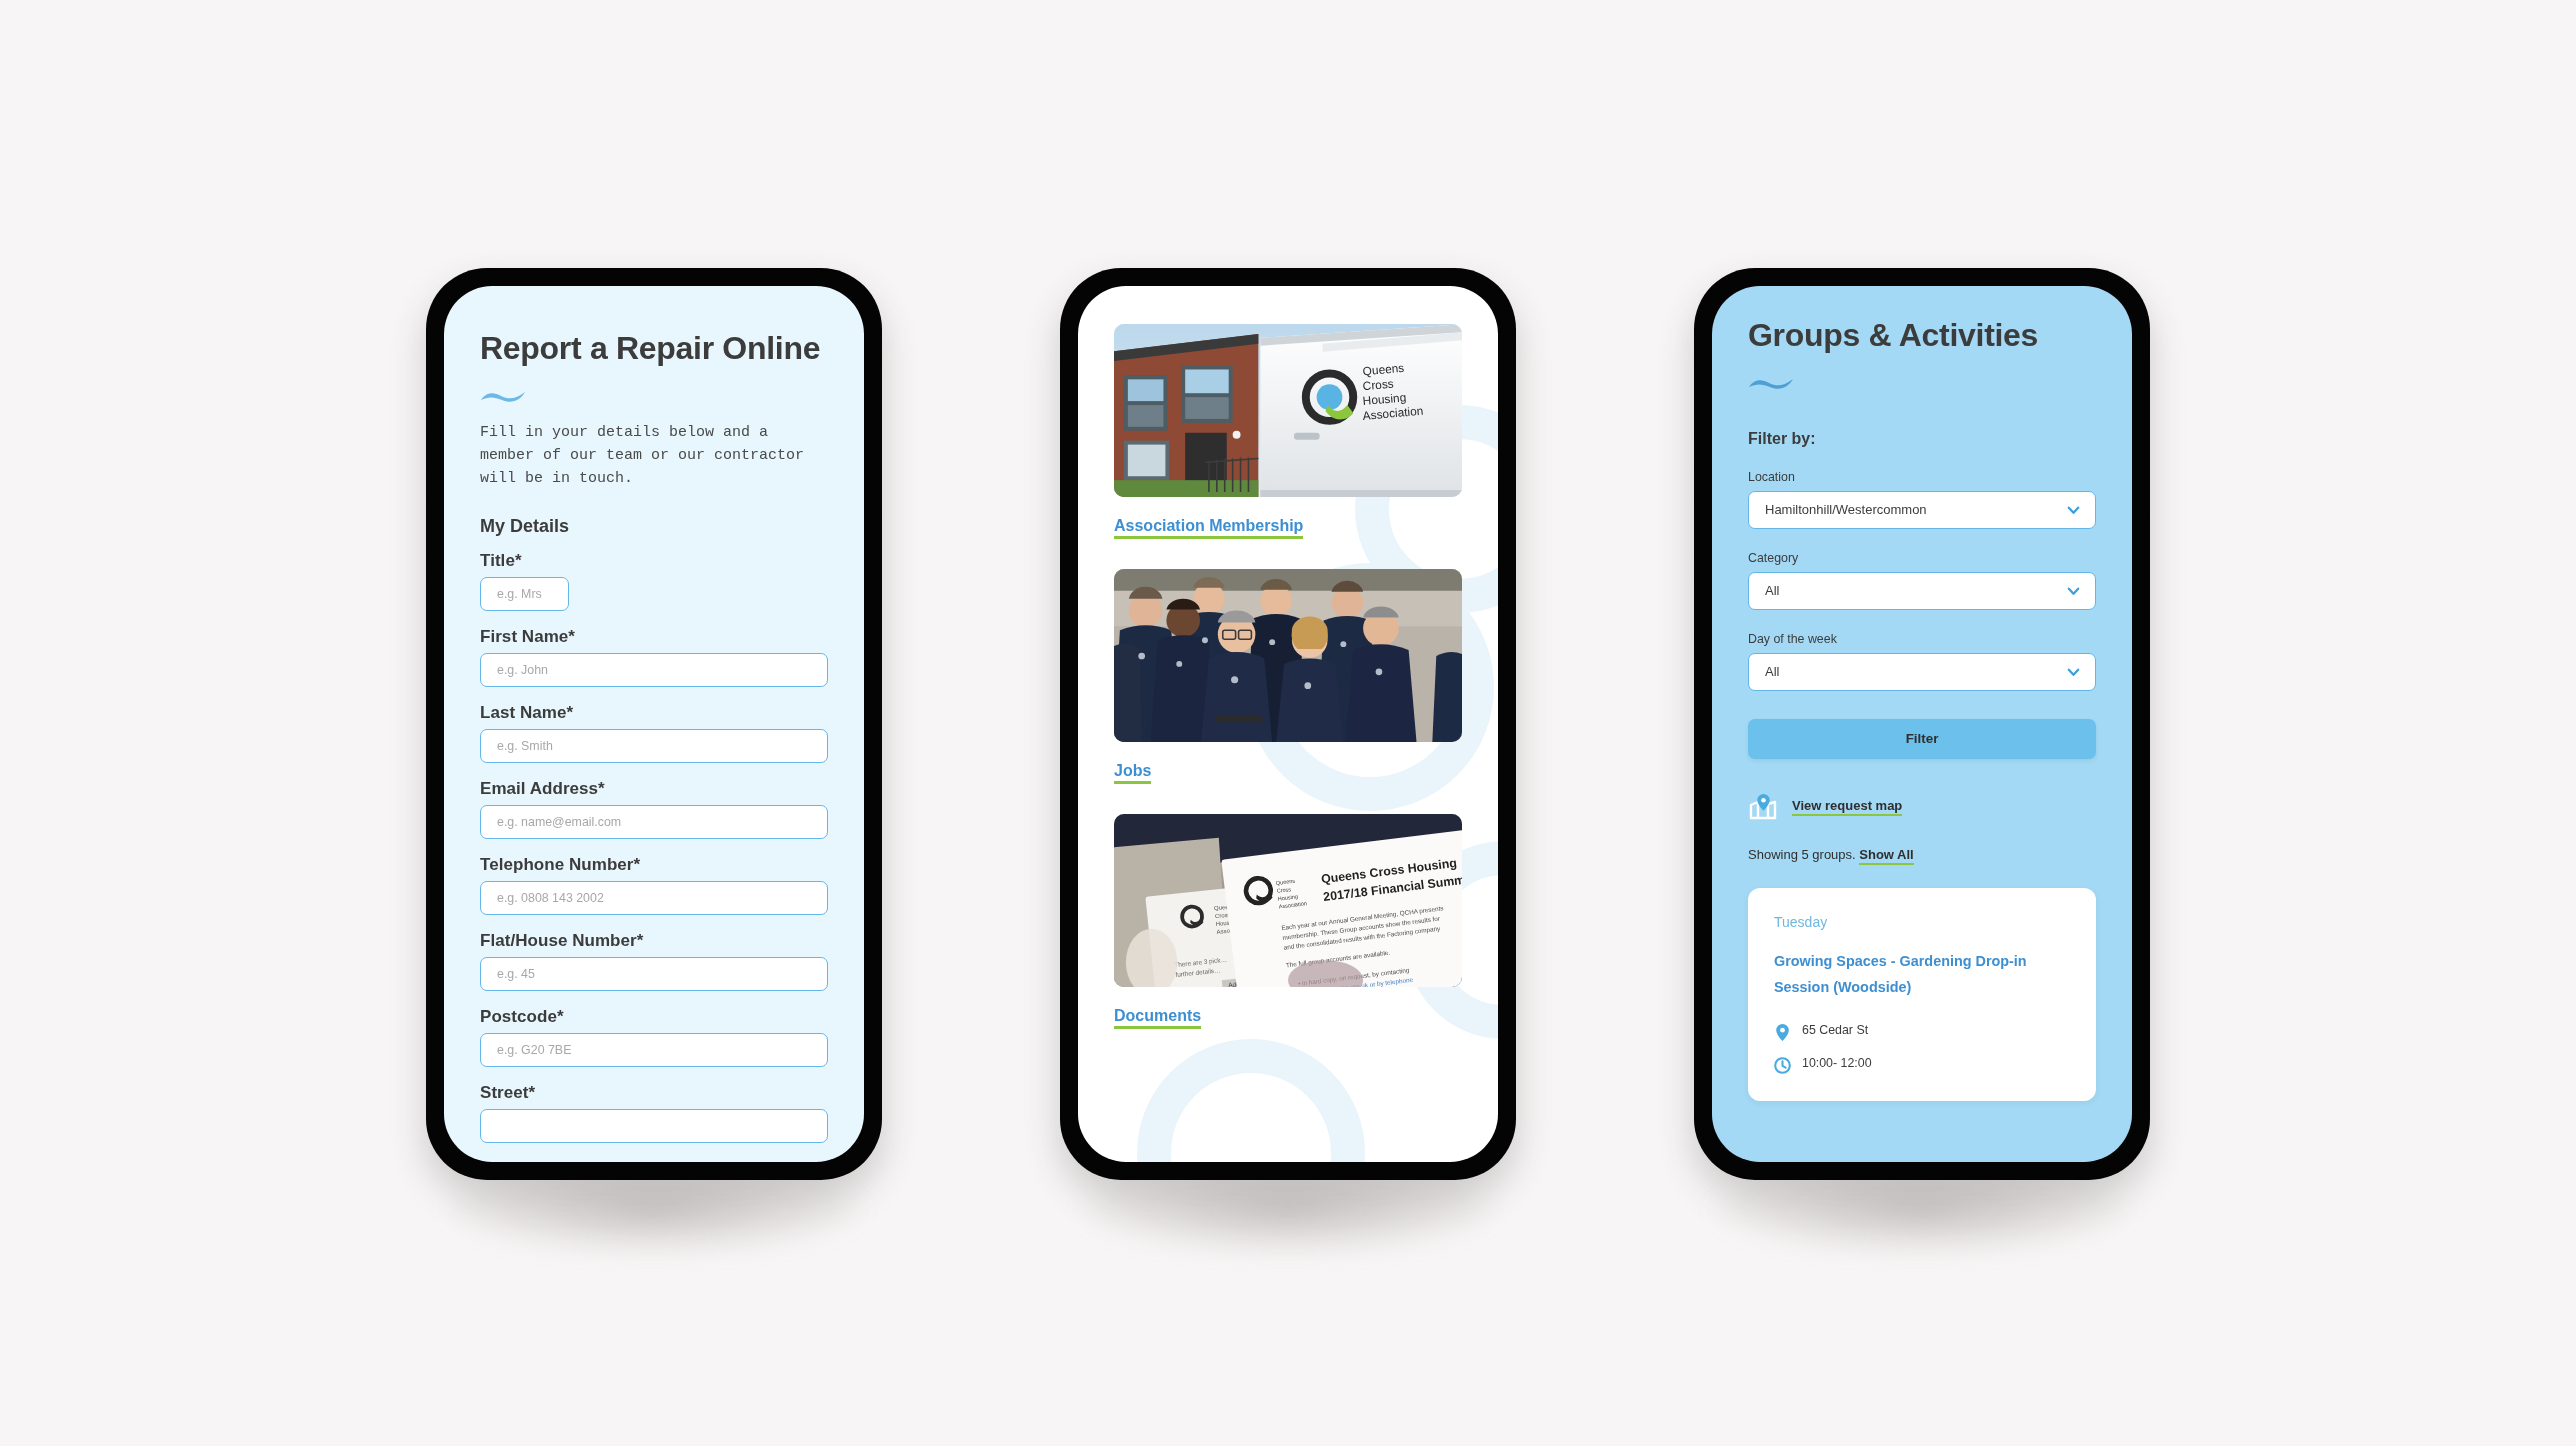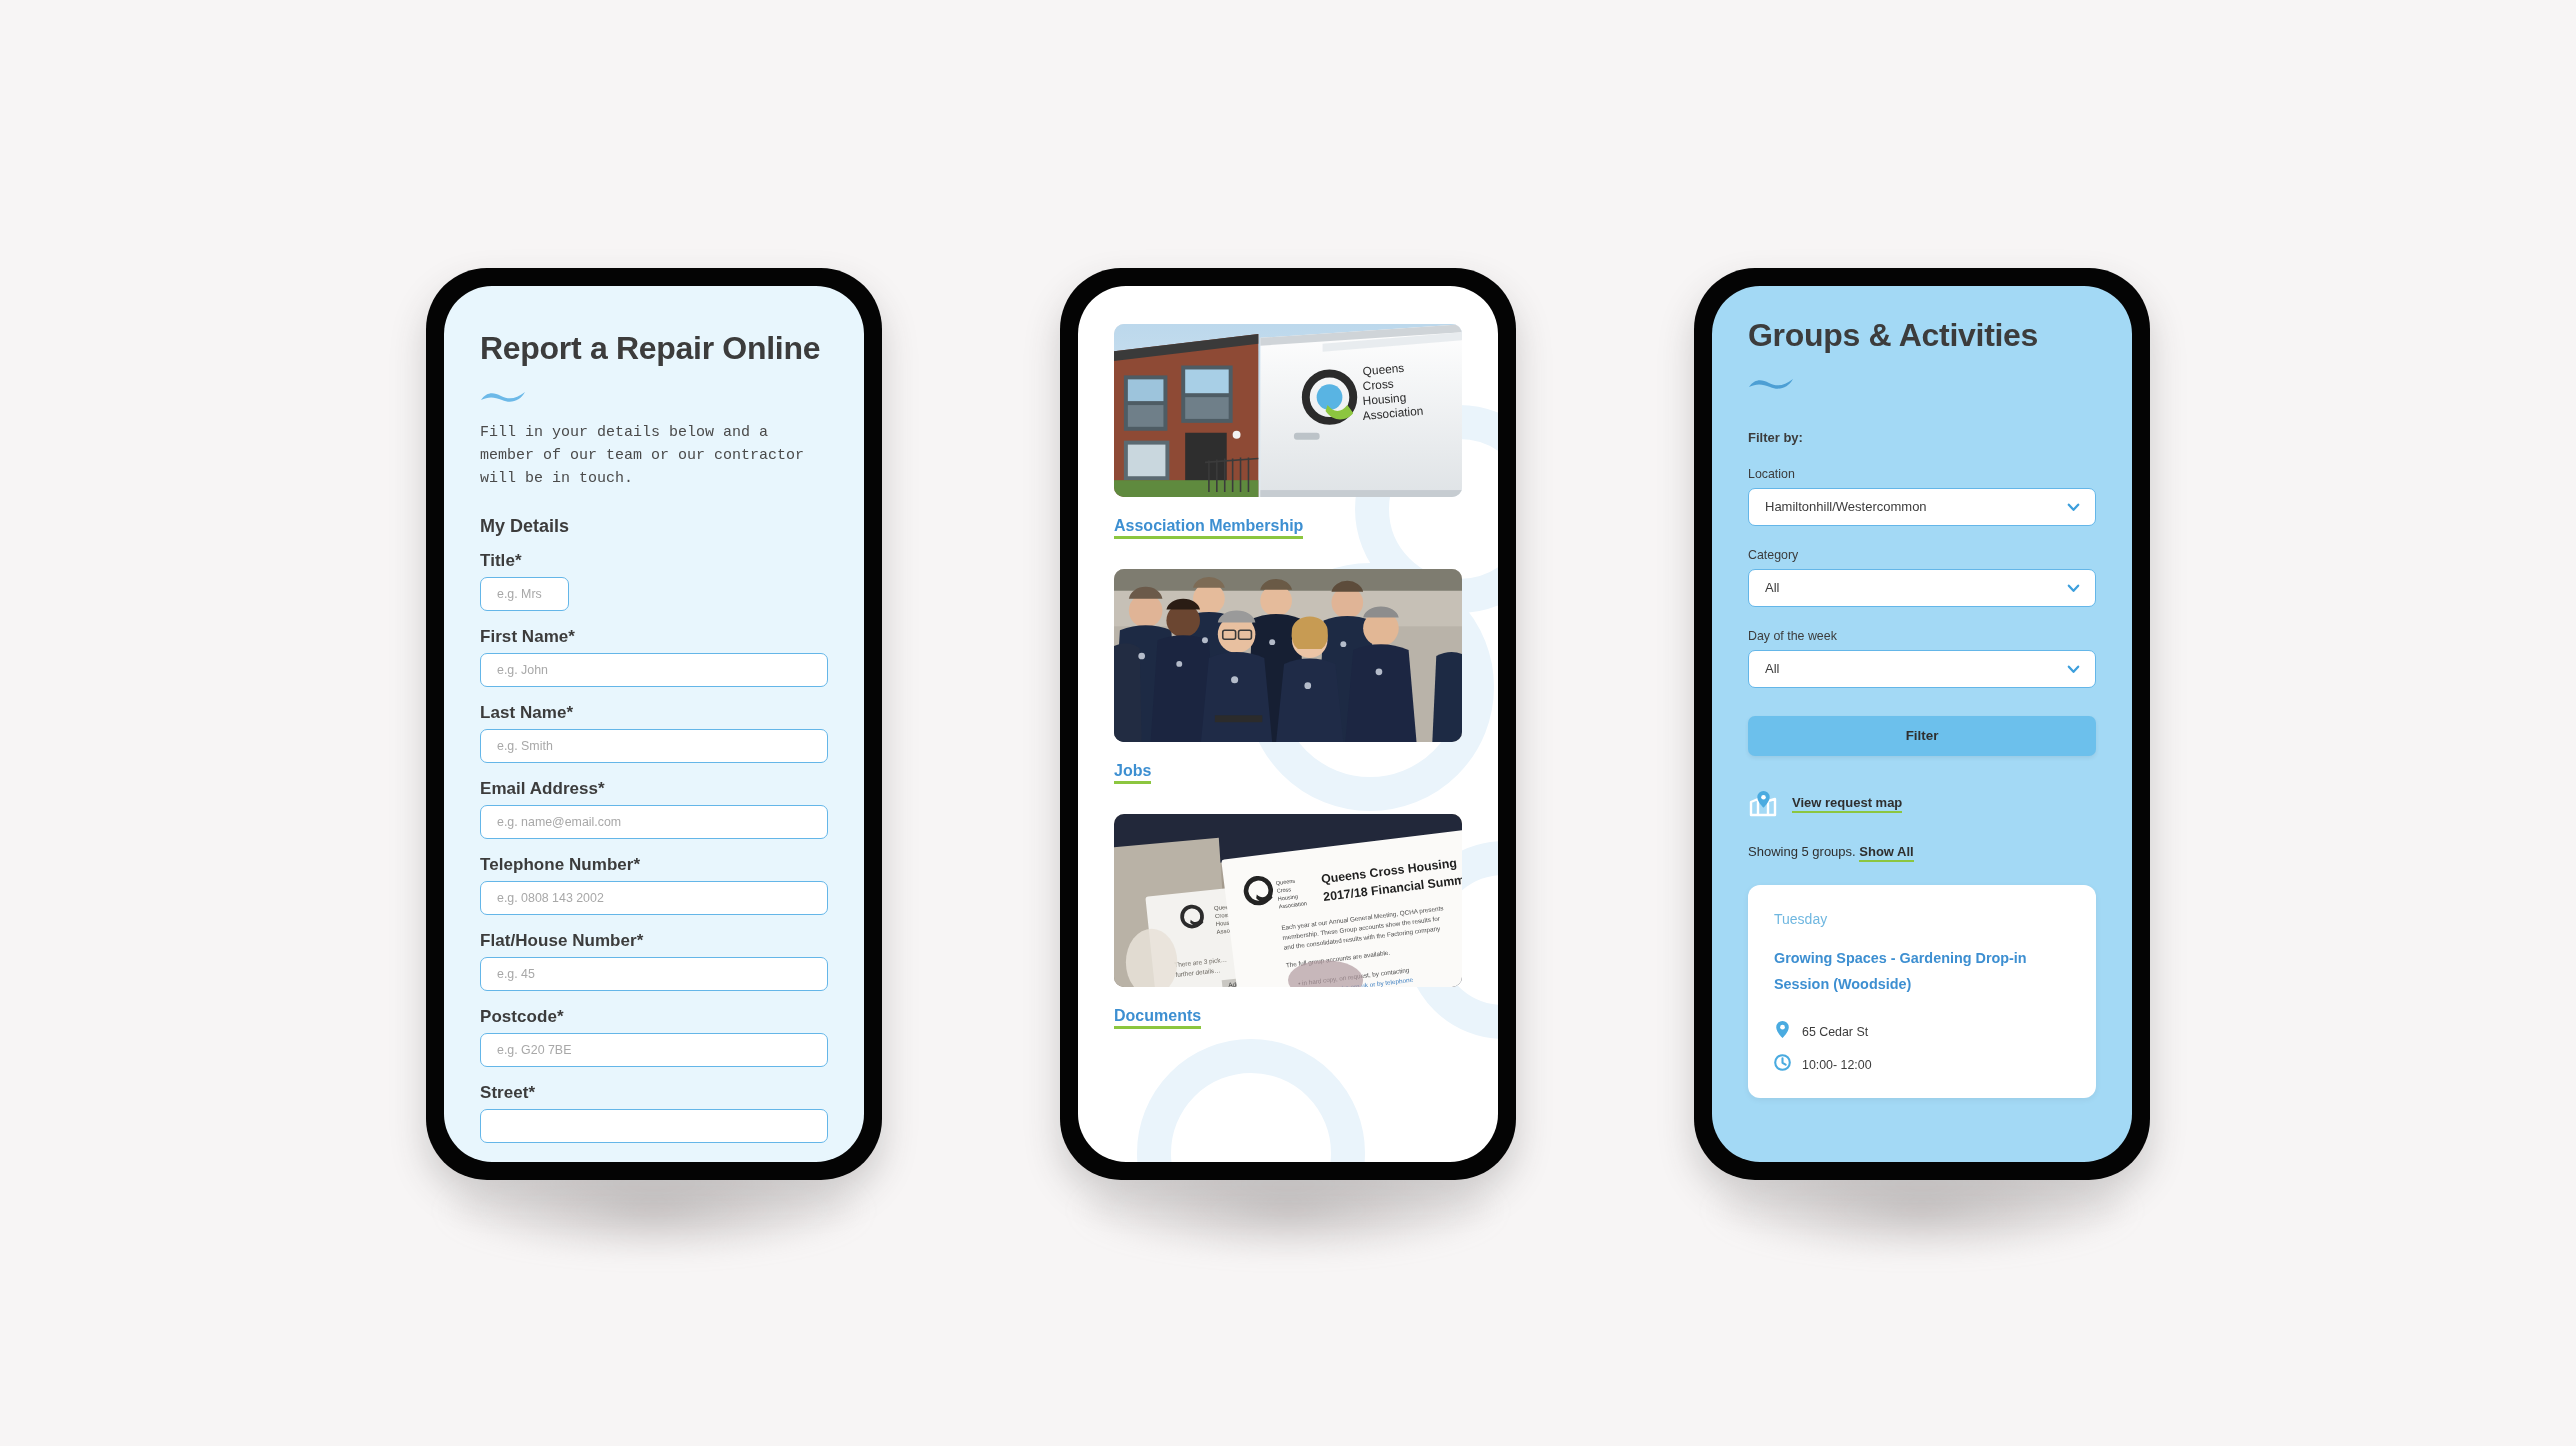--- a/index.html
+++ b/index.html
@@ -184,21 +184,21 @@
     z-index: 3;
   }
 
   
   .screen-groups {
     background: #a3d9f5;
     padding: 31px 36px 0 36px;
   }
 
   .filter-by {
-    font-size: 13px;
+    font-size: 16px;
     font-weight: bold;
     color: #3c3c3c;
     margin-top: 34px;
   }
 
   .sel-group { margin-top: 22px; }
 
   .sel-label {
     font-size: 12.4px;
     color: #3c3c3c;
@@ -299,21 +299,21 @@
     border-bottom: none;
     background-image: linear-gradient(#8cc63f, #8cc63f);
     background-size: 100% 2.6px;
     background-repeat: repeat-x;
     background-position: 0 1.15em;
     display: inline;
   }
 
   .card-meta {
     display: flex;
-    align-items: flex-end;
+    align-items: flex-start;
     gap: 11px;
     margin-top: 22px;
     font-size: 12.4px;
     color: #3c3c3c;
   }
   .card-meta + .card-meta { margin-top: 14px; }
   .meta-ico { width: 17px; height: 19px; flex: 0 0 auto; }
 </style>
 </head>
 <body>

